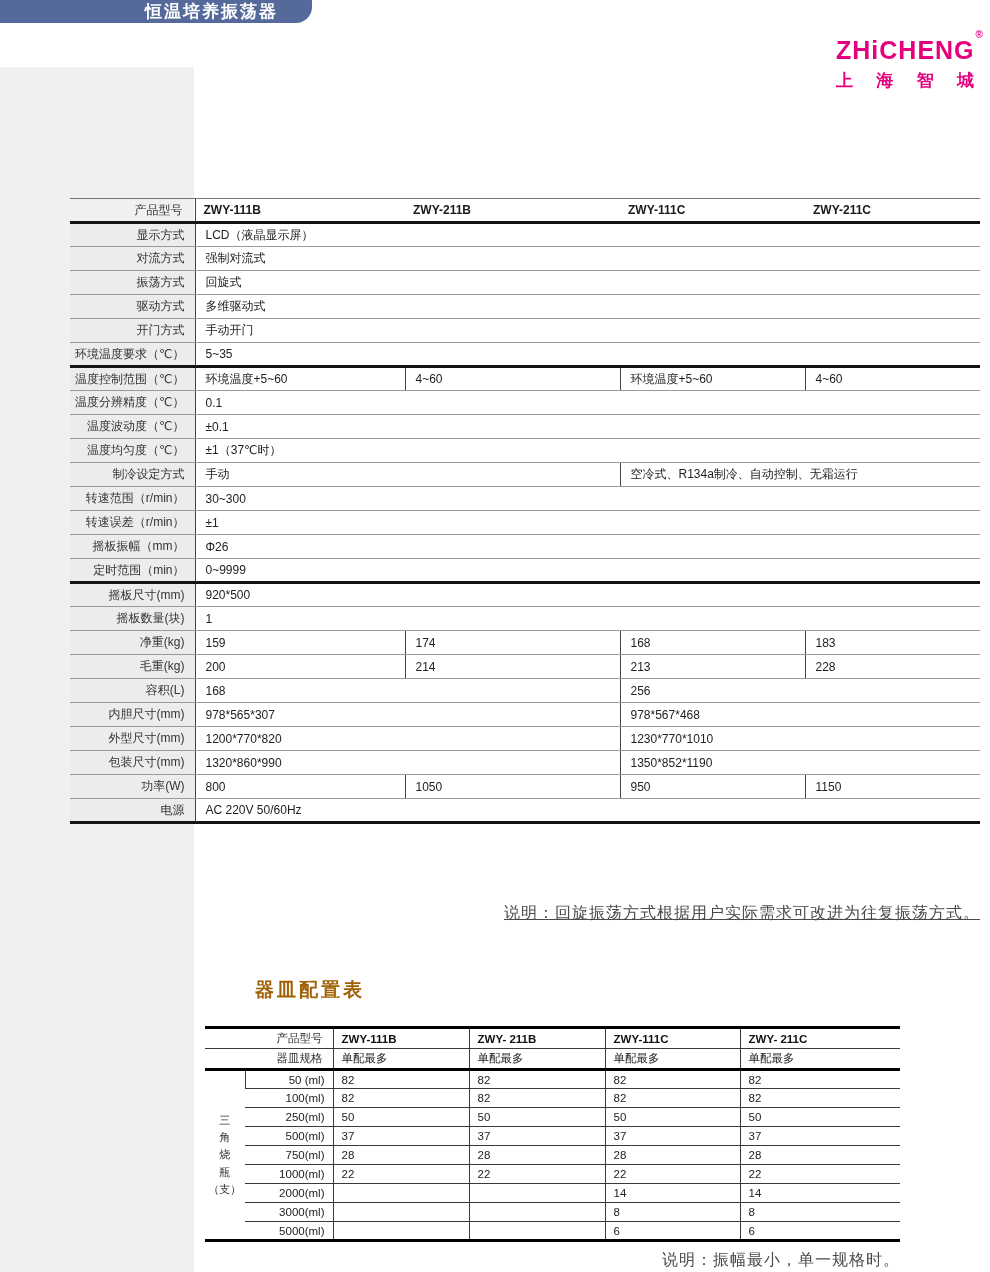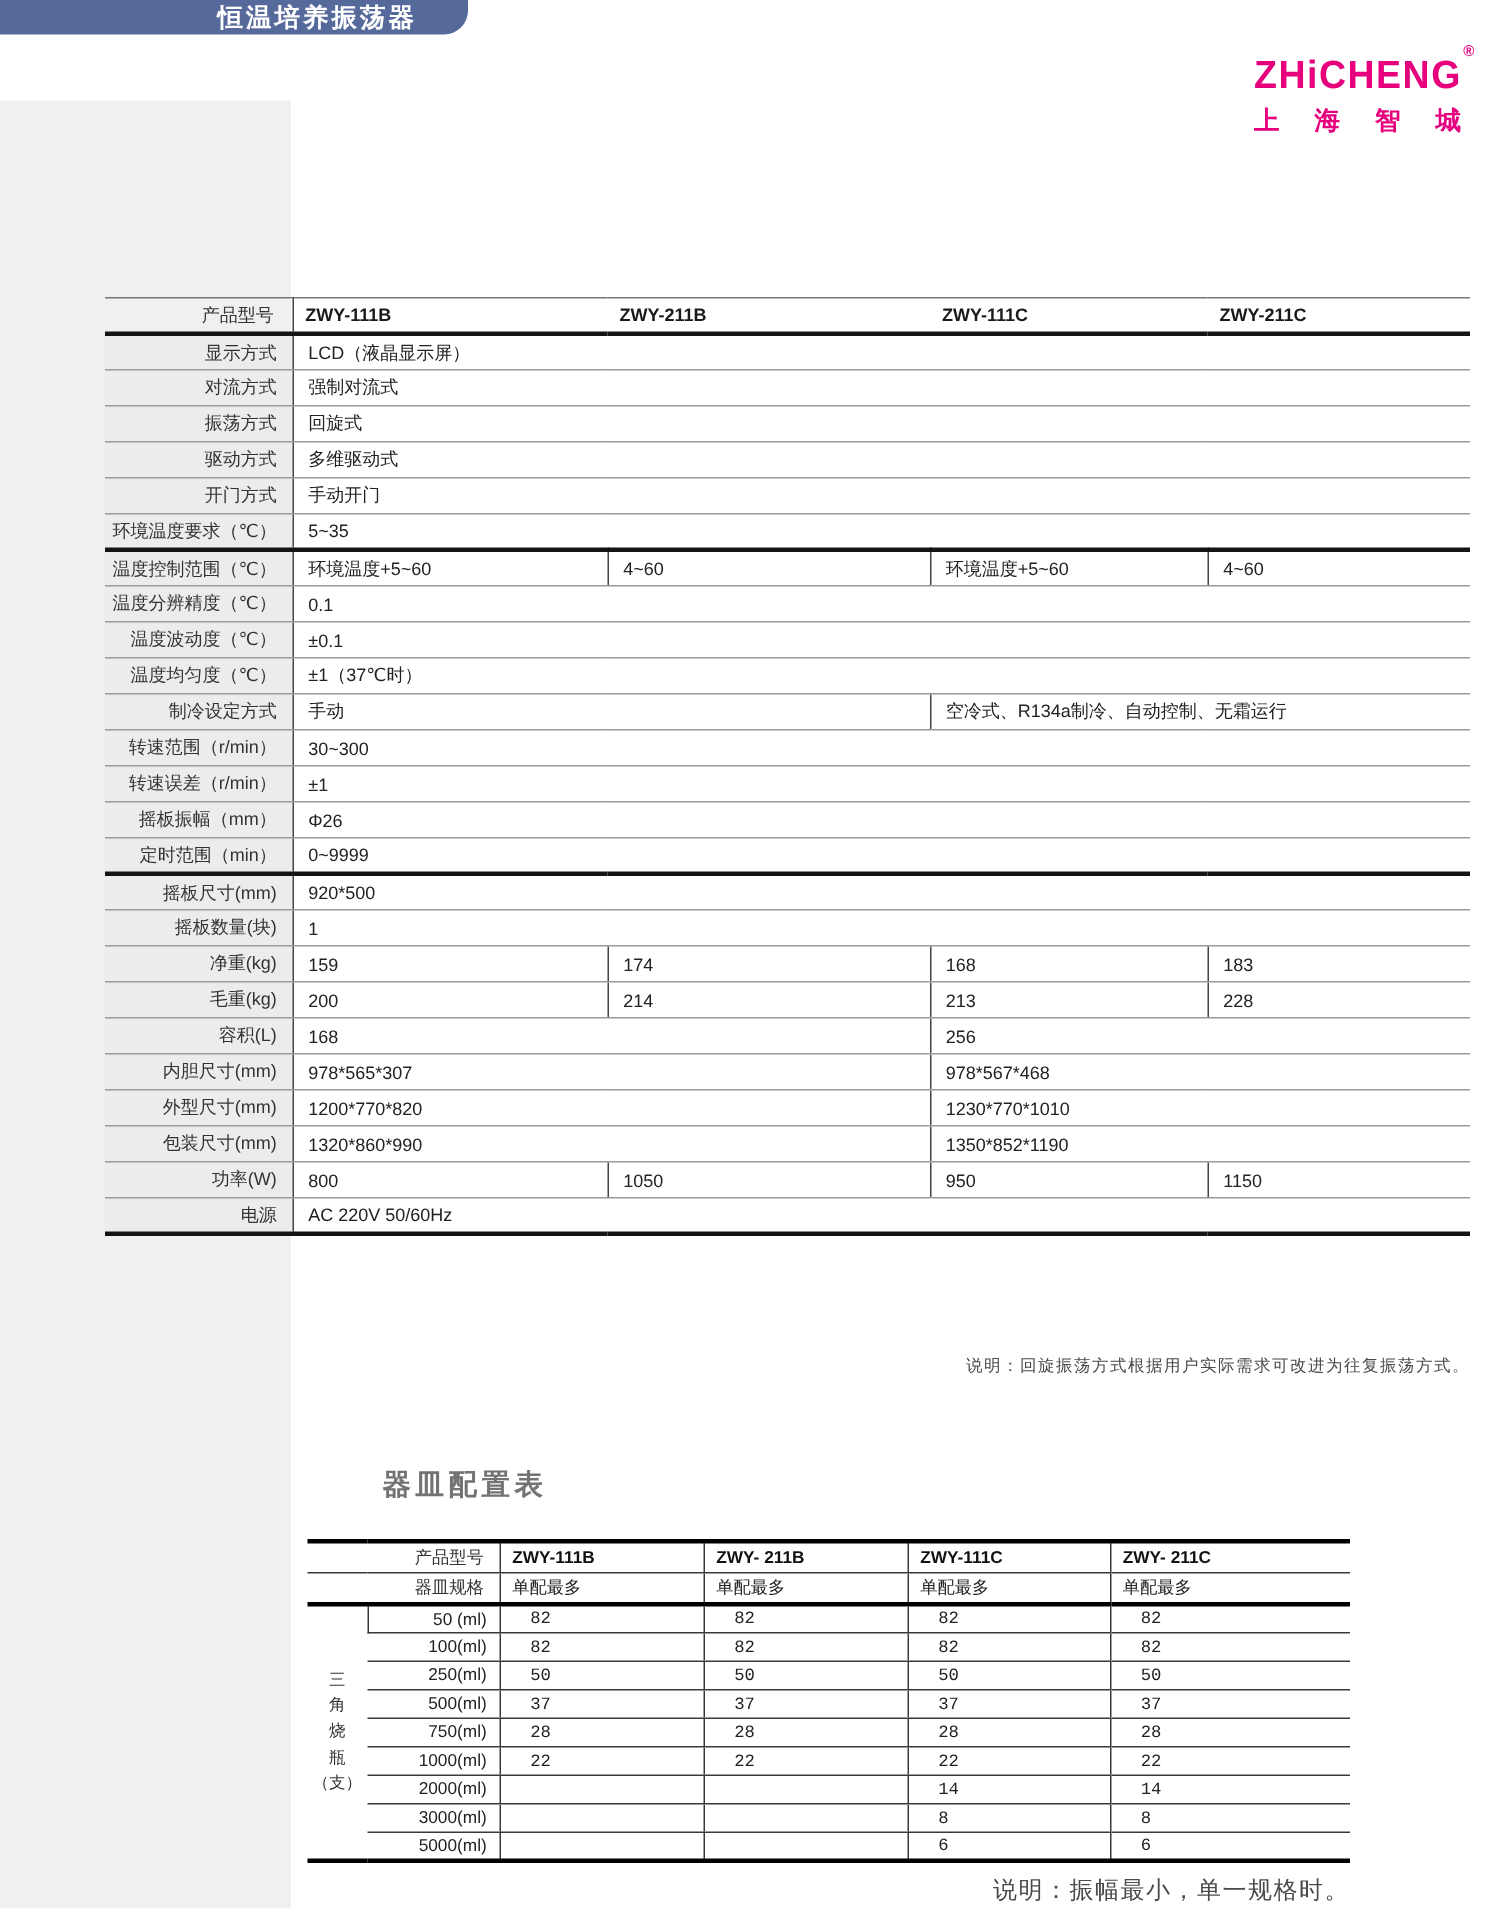--- a/index.html
+++ b/index.html
@@ -31,38 +31,38 @@
   .spec-table thead td { height:24px; border-bottom:3px solid #141414; vertical-align:middle; }
   .spec-table thead td.lbl { text-align:right; padding-right:12px; color:#333; background:transparent; }
   .spec-table thead td.model { font-weight:bold; color:#1a1a1a; padding-left:8px; }
   .spec-table tbody td { height:24px; border-bottom:1px solid #9a9a9a; vertical-align:middle; }
   .spec-table tbody tr.thick td { border-bottom:3px solid #141414;margin-top:20px; }
   .spec-table td.lbl { background:#ececec; text-align:right; padding-right:10px;
     border-right:1px solid #444; color:#333; }
   .spec-table td.val { padding-left:10px; color:#222; border-left:1px solid #444; }
   .spec-table td.val:first-of-type { border-left:none; }
 
-  .note1 { position:absolute; right:10px; top:903px; font-size:11px; color:#4a4a4a; letter-spacing:1px; }
+  .note1 { position:absolute; right:10px; top:903px; font-size:16px; color:#4a4a4a; letter-spacing:1px;text-decoration:underline; }
 
   
   .vessel-title { position:absolute; left:255px; top:977px; font-size:19px; font-weight:bold;
-    color:#737373; letter-spacing:3px; }
+    color:#a16207; letter-spacing:3px; }
   .vessel-wrap { position:absolute; left:205px; top:1026px; width:695px; }
   .vessel-table { font-size:11.5px; border-top:3px solid #000; border-bottom:3px solid #000; }
   .vessel-table td { height:19px; border-bottom:1px solid #3a3a3a; border-left:1px solid #3a3a3a; vertical-align:middle; }
   .vessel-table td:first-child { border-left:none; }
   .vessel-table tr.hrow td { height:21px; }
   .vessel-table tr.hrow2 td { border-bottom:3px solid #000; }
   .vessel-table td.hlbl { text-align:right; padding-right:10px; color:#333; border-left:none; }
   .vessel-table td.model { font-weight:bold; color:#111; padding-left:8px; }
   .vessel-table td.sub { padding-left:8px; color:#222; }
   .vessel-table td.group { text-align:center; white-space:pre-line; line-height:1.55;
     font-size:11px; color:#333; padding:2px 0; }
   .vessel-table td.size { text-align:right; padding-right:8px; color:#222; }
-  .vessel-table td.cnt { padding-left:20px; color:#222;font-family:Liberation Mono, monospace; }
+  .vessel-table td.cnt { padding-left:8px; color:#222; }
 
   .note2 { position:absolute; right:90px; top:1250px; font-size:16px; color:#4a4a4a; letter-spacing:1px; }
 </style>
 </head>
 <body>
 
 <div id="canvas">
 
   <div class="side-strip"></div>
 

